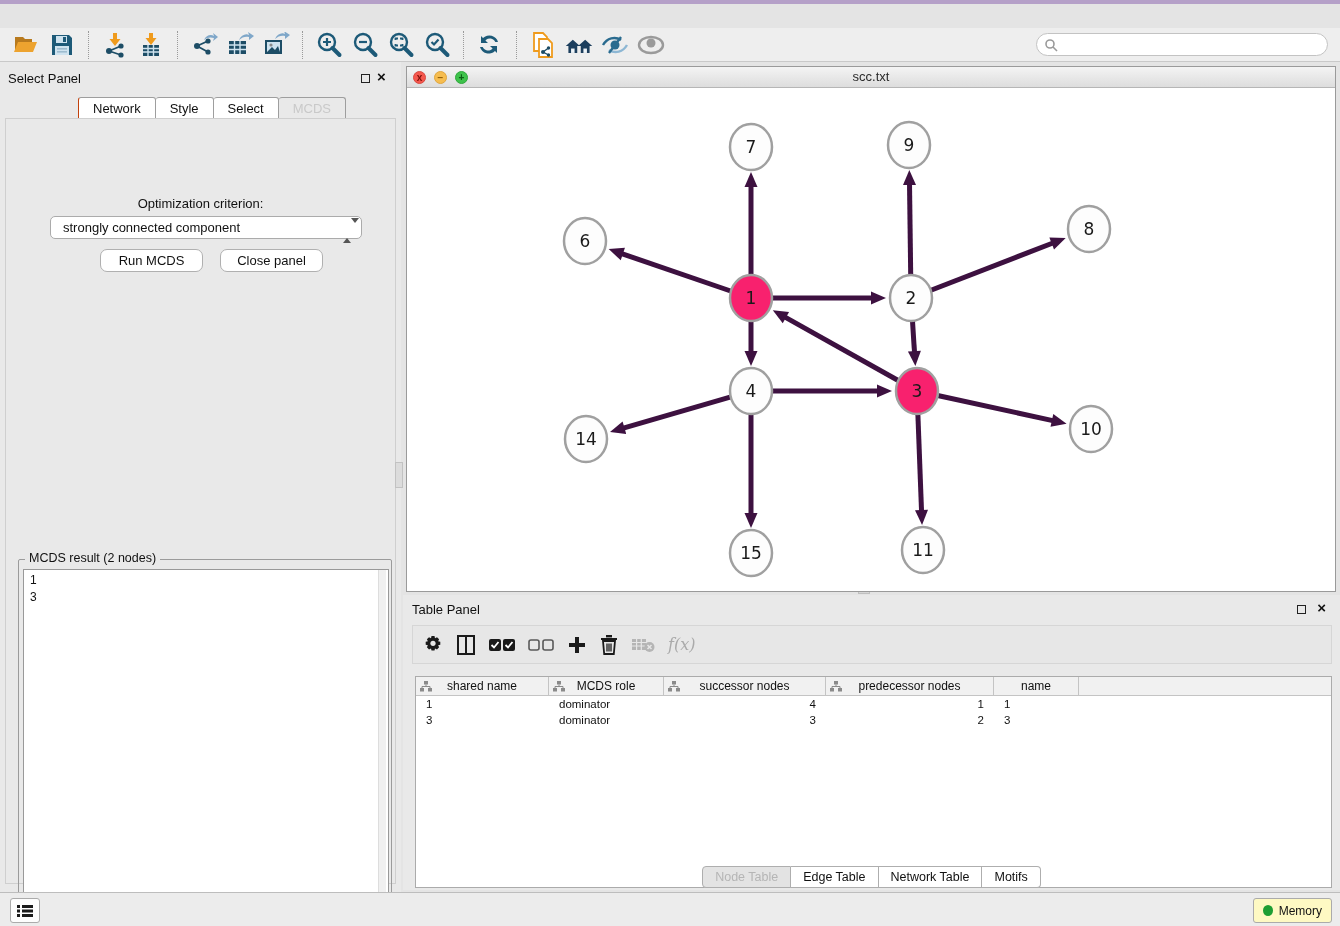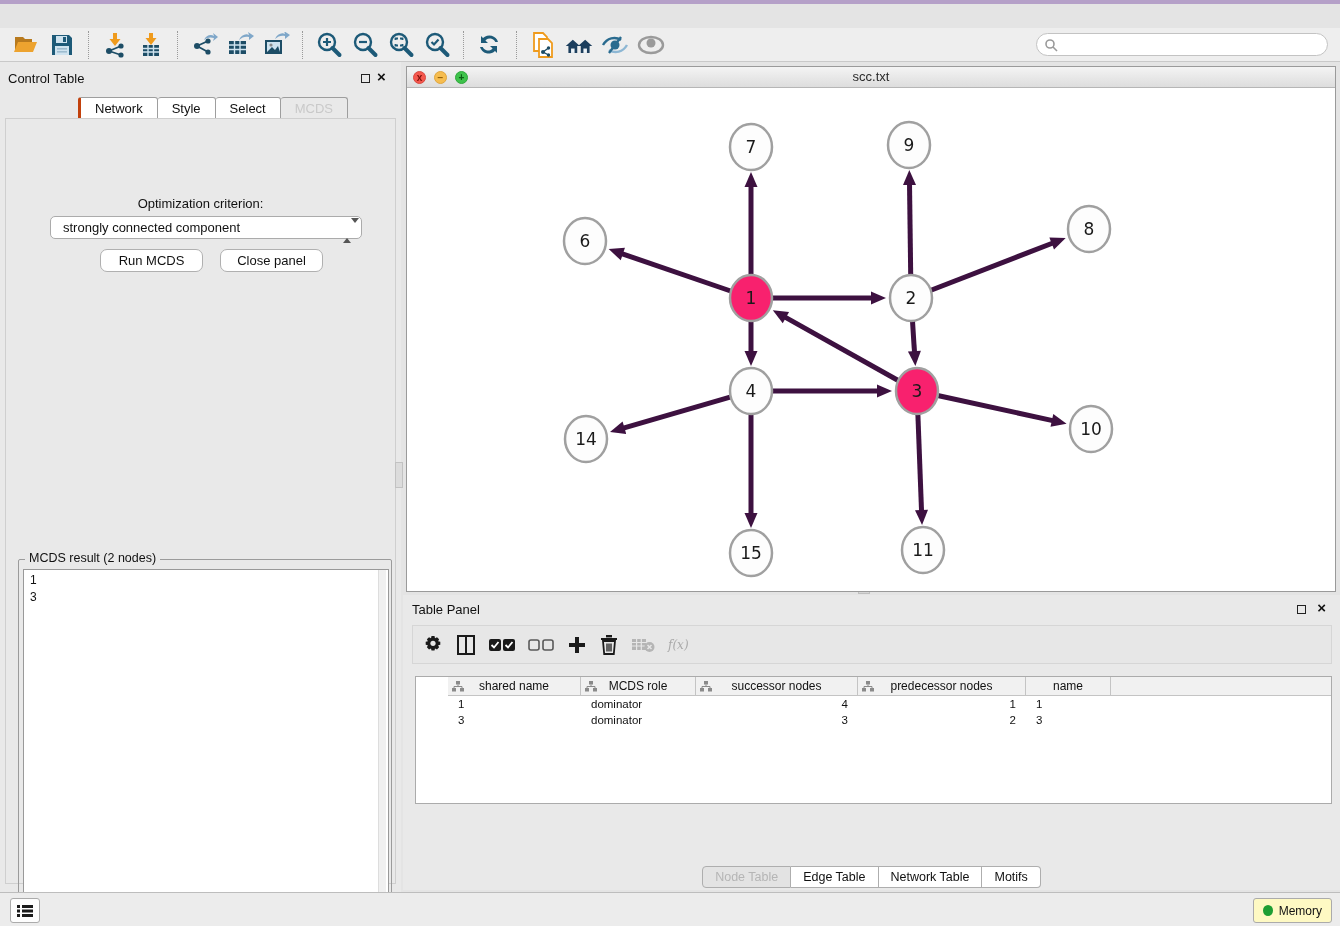--- a/index.html
+++ b/index.html
@@ -21,21 +21,21 @@
   #search-box { margin-left:auto; margin-right:4px; width:292px; height:23px; background:#ffffff; border:1px solid #c3c3c3; border-radius:12px; display:flex; align-items:center; padding-left:7px; }
 
   
   #control-panel { left:0; top:62px; width:401px; height:830px; background:#e9e9e9; }
   #cp-header { position:absolute; left:0; top:0; width:100%; height:30px; }
   #cp-title { position:absolute; left:8px; top:9px; font-size:13px; color:#111; }
   .panel-float { position:absolute; width:9px; height:9px; border:1.5px solid #222; top:12px; }
   .panel-close { position:absolute; top:6px; font-size:15px; font-weight:900; color:#111; line-height:18px; }
   #cp-tabs { position:absolute; left:78px; top:35px; height:22px; display:flex; }
   .cp-tab { height:22px; padding:0 14px; background:#ffffff; border:1px solid #9e9e9e; border-left:none; font-size:13px; line-height:21px; color:#111; border-radius:3px 3px 0 0; }
-  .cp-tab:first-child { border-left:3px solid #c2410c; }
+  .cp-tab:first-child { border-left:1px solid #c2410c; }
   .cp-tab.active { background:#e9e9e9; color:#c9c9c9; border-bottom-color:#e9e9e9; }
   #cp-body { position:absolute; left:5px; top:56px; width:391px; height:766px; background:#e9e9e9; border:1px solid #cfcfcf; }
   #opt-label { position:absolute; left:0; top:77px; width:100%; text-align:center; font-size:13px; color:#111; }
   #criterion-select { position:absolute; left:44px; top:97px; width:312px; height:23px; background:#fff; border:1px solid #ababab; border-radius:5px; font-size:13px; color:#111; line-height:21px; padding-left:12px; }
   #criterion-select .stepper { position:absolute; right:8px; top:3px; width:10px; height:16px; }
   .tri-up { width:0; height:0; border-left:4px solid transparent; border-right:4px solid transparent; border-bottom:5px solid #555; margin-bottom:3px; }
   .tri-down { width:0; height:0; border-left:4px solid transparent; border-right:4px solid transparent; border-top:5px solid #555; }
   .cp-btn { position:absolute; top:130px; height:23px; background:#fff; border:1px solid #b0b0b0; border-radius:7px; font-size:13px; color:#111; text-align:center; line-height:21px; }
   #run-btn { left:94px; width:103px; }
   #closep-btn { left:214px; width:103px; }
@@ -56,22 +56,22 @@
   #dot-close { left:6px; background:#f5574d; border:1px solid #d64b42; color:#7e100a; }
   #dot-min { left:27px; background:#f6bd50; border:1px solid #dfa63f; color:#905e07; }
   #dot-max { left:48px; background:#3ec24b; border:1px solid #2fa83c; color:#0b5f14; }
   #graph-canvas { position:absolute; left:0; top:21px; width:928px; height:503px; }
 
   
   #table-panel { left:403px; top:595px; width:937px; height:295px; background:#e9e9e9; }
   #tp-title { position:absolute; left:9px; top:7px; font-size:13px; color:#111; }
   #tp-toolbar { position:absolute; left:9px; top:30px; width:920px; height:39px; background:#e7e7e7; border:1px solid #d6d6d6; display:flex; align-items:center; padding-left:10px; }
   .tp-icon { margin-right:13px; display:flex; align-items:center; justify-content:center; height:24px; }
-  .fx { font-family:"DejaVu Serif", serif; font-style:italic; font-size:12px; color:#aaa; }
-  #data-table { position:absolute; left:12px; top:81px; width:917px; height:128px; background:#fff; border:1px solid #ababab; overflow:hidden;padding-left:32px; }
+  .fx { font-family:"DejaVu Serif", serif; font-style:italic; font-size:16px; color:#aaa; }
+  #data-table { position:absolute; left:12px; top:81px; width:917px; height:212px; background:#fff; border:1px solid #ababab; overflow:hidden; }
   #tbl-header { display:flex; height:19px; background:#f1f1f1; border-bottom:1px solid #c4c4c4; }
   .th { position:relative; height:19px; border-right:1px solid #c4c4c4; font-size:12px; color:#111; text-align:center; line-height:18px; }
   .th .tree-ic { position:absolute; left:4px; top:4px; }
   .tr { display:flex; height:16px; }
   .td { height:16px; font-size:11.5px; line-height:16px; color:#111; padding:0 10px; white-space:nowrap; overflow:hidden; }
   #tp-tabs { position:absolute; left:0; top:269px; width:937px; height:26px; display:flex; justify-content:center; align-items:center; }
   .tp-tab { height:22px; padding:0 12px; background:#fff; border:1px solid #aeaeae; border-left:none; font-size:12.5px; line-height:20px; color:#111; }
   .tp-tab:first-child { border-left:1px solid #aeaeae; border-radius:4px 0 0 4px; }
   .tp-tab:last-child { border-radius:0 4px 4px 0; }
   .tp-tab.active { background:#e3e3e3; color:#b5b5b5; }
@@ -228,21 +228,21 @@
     <span id="search-box">
       <svg width="14" height="14" viewBox="0 0 14 14">
           <circle cx="6" cy="6" r="4" fill="none" stroke="#9a9a9a" stroke-width="1.6"></circle>
           <path d="M9 9l4 4" stroke="#9a9a9a" stroke-width="1.6"></path>
         </svg>
     </span>
   </div>
 
   <div class="abs" id="control-panel">
     <div id="cp-header">
-      <span id="cp-title">Control Table</span>
+      <span id="cp-title">Select Panel</span>
       <span class="panel-float" style="left:361px;"></span>
       <span class="panel-close" style="left:377px;">×</span>
     </div>
     <div id="cp-tabs">
         <div class="cp-tab">Network</div>
         <div class="cp-tab">Style</div>
         <div class="cp-tab">Select</div>
         <div class="cp-tab active">MCDS</div>
       </div>
     <div id="cp-body">

